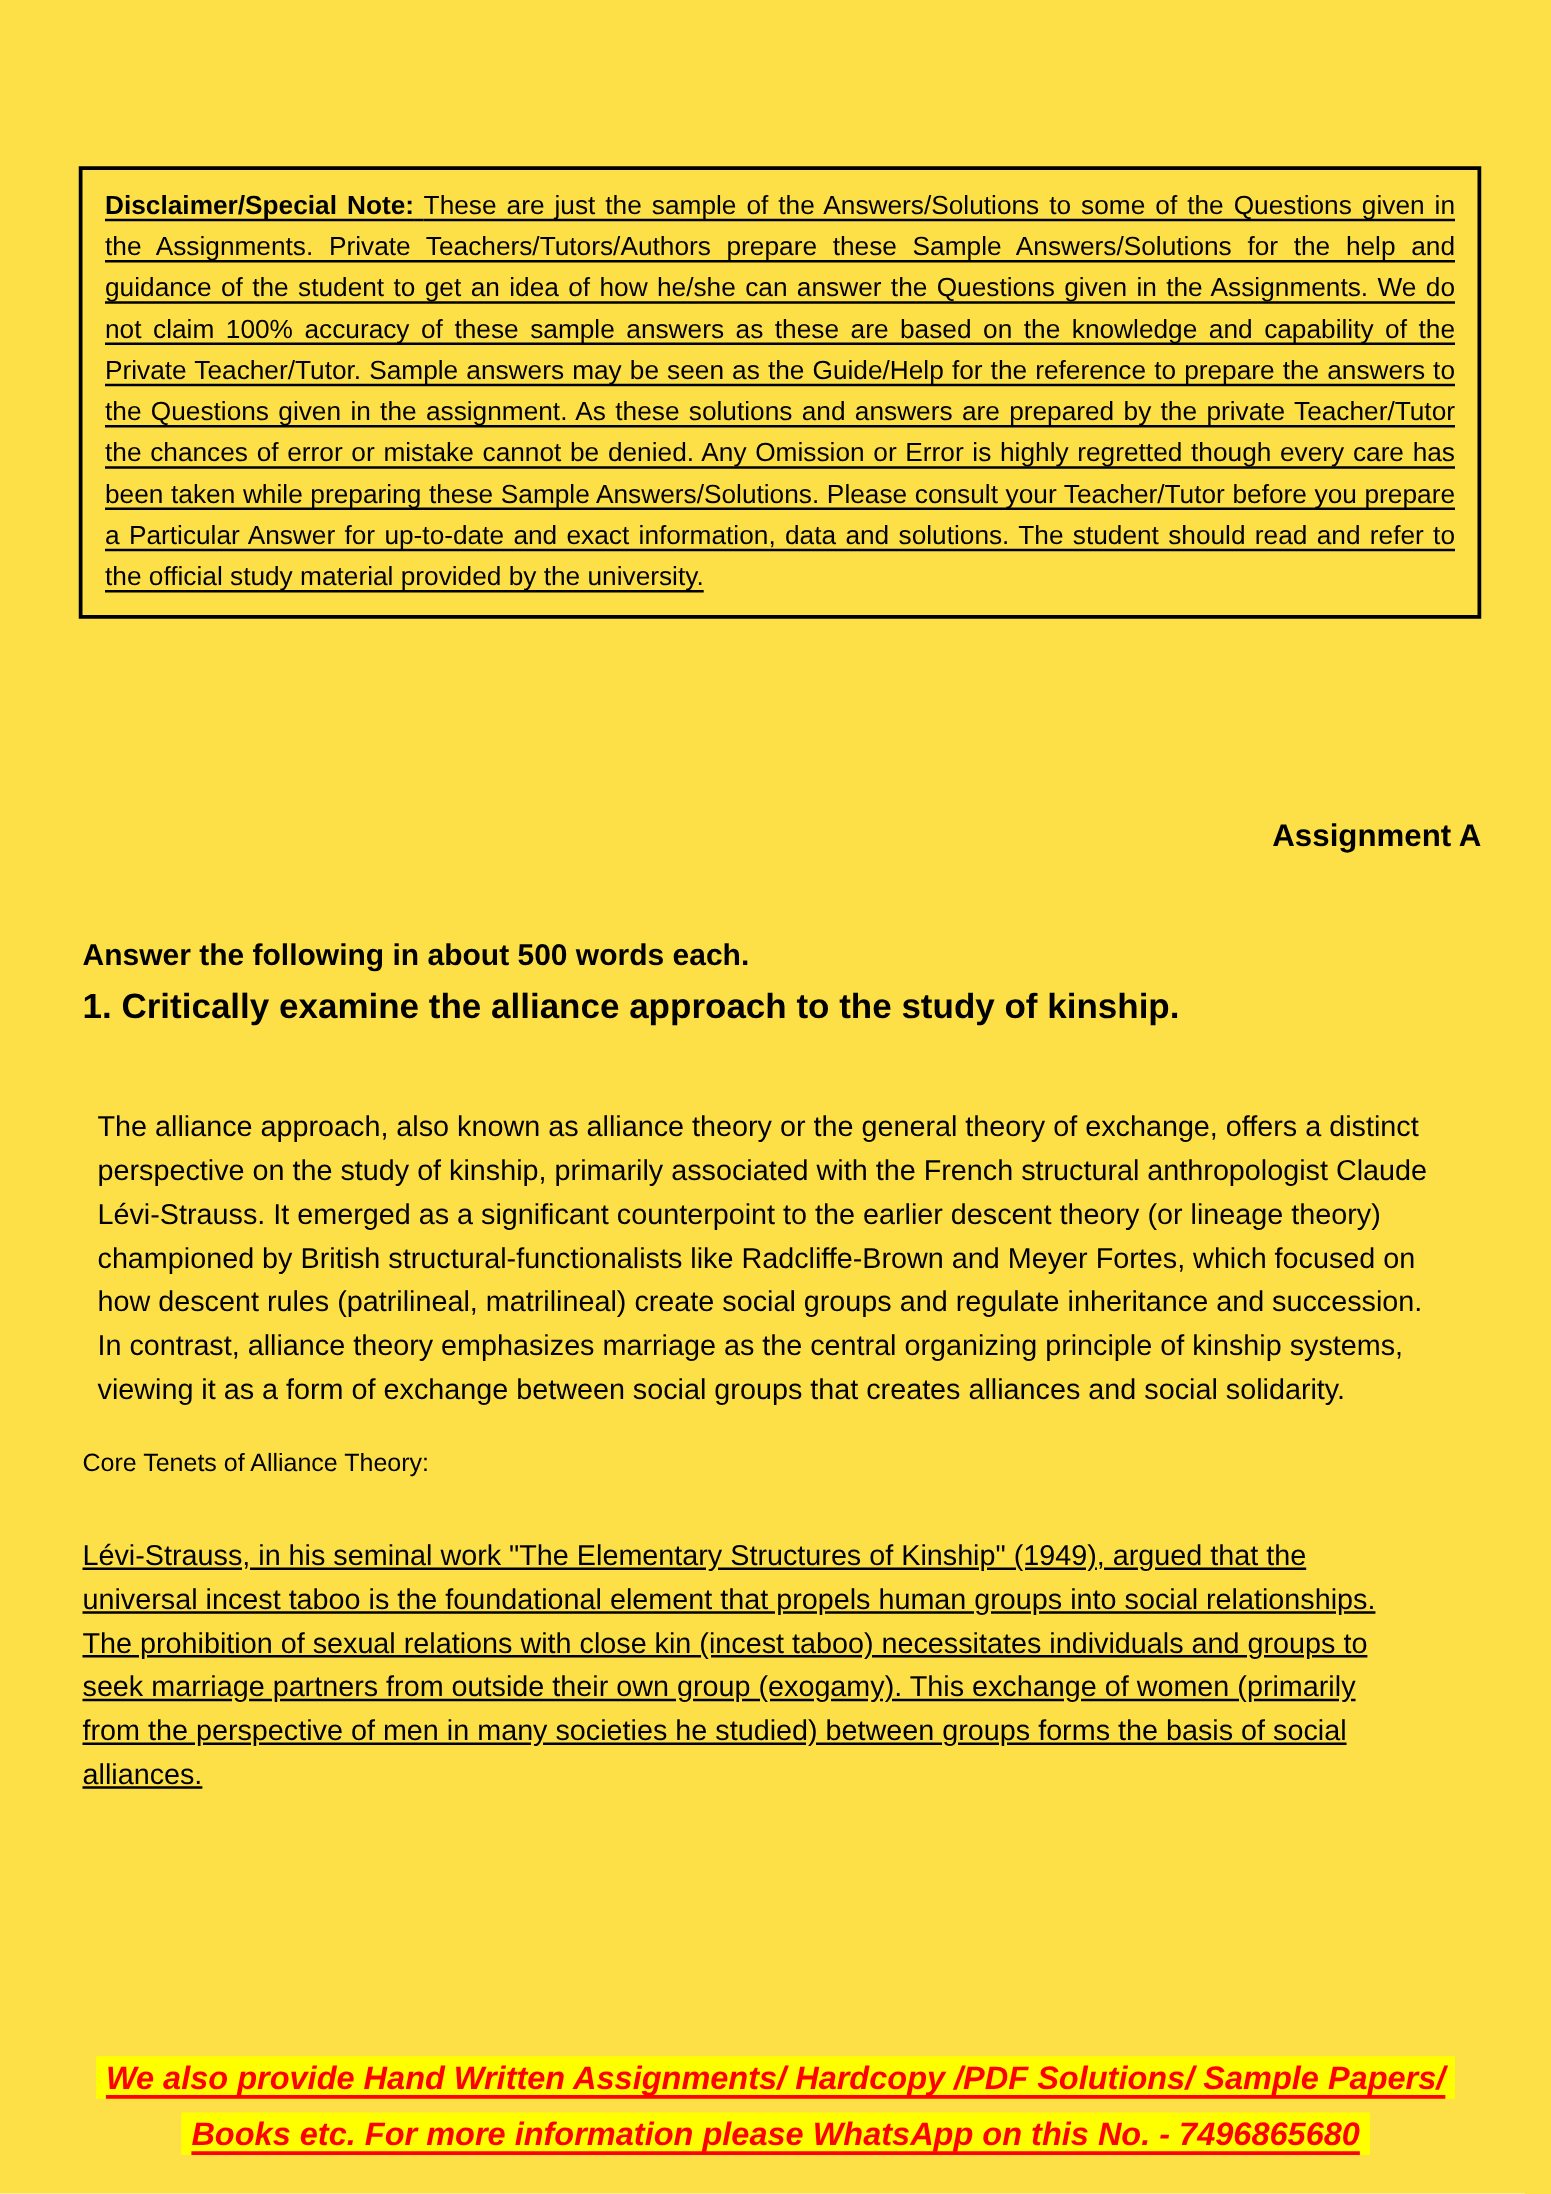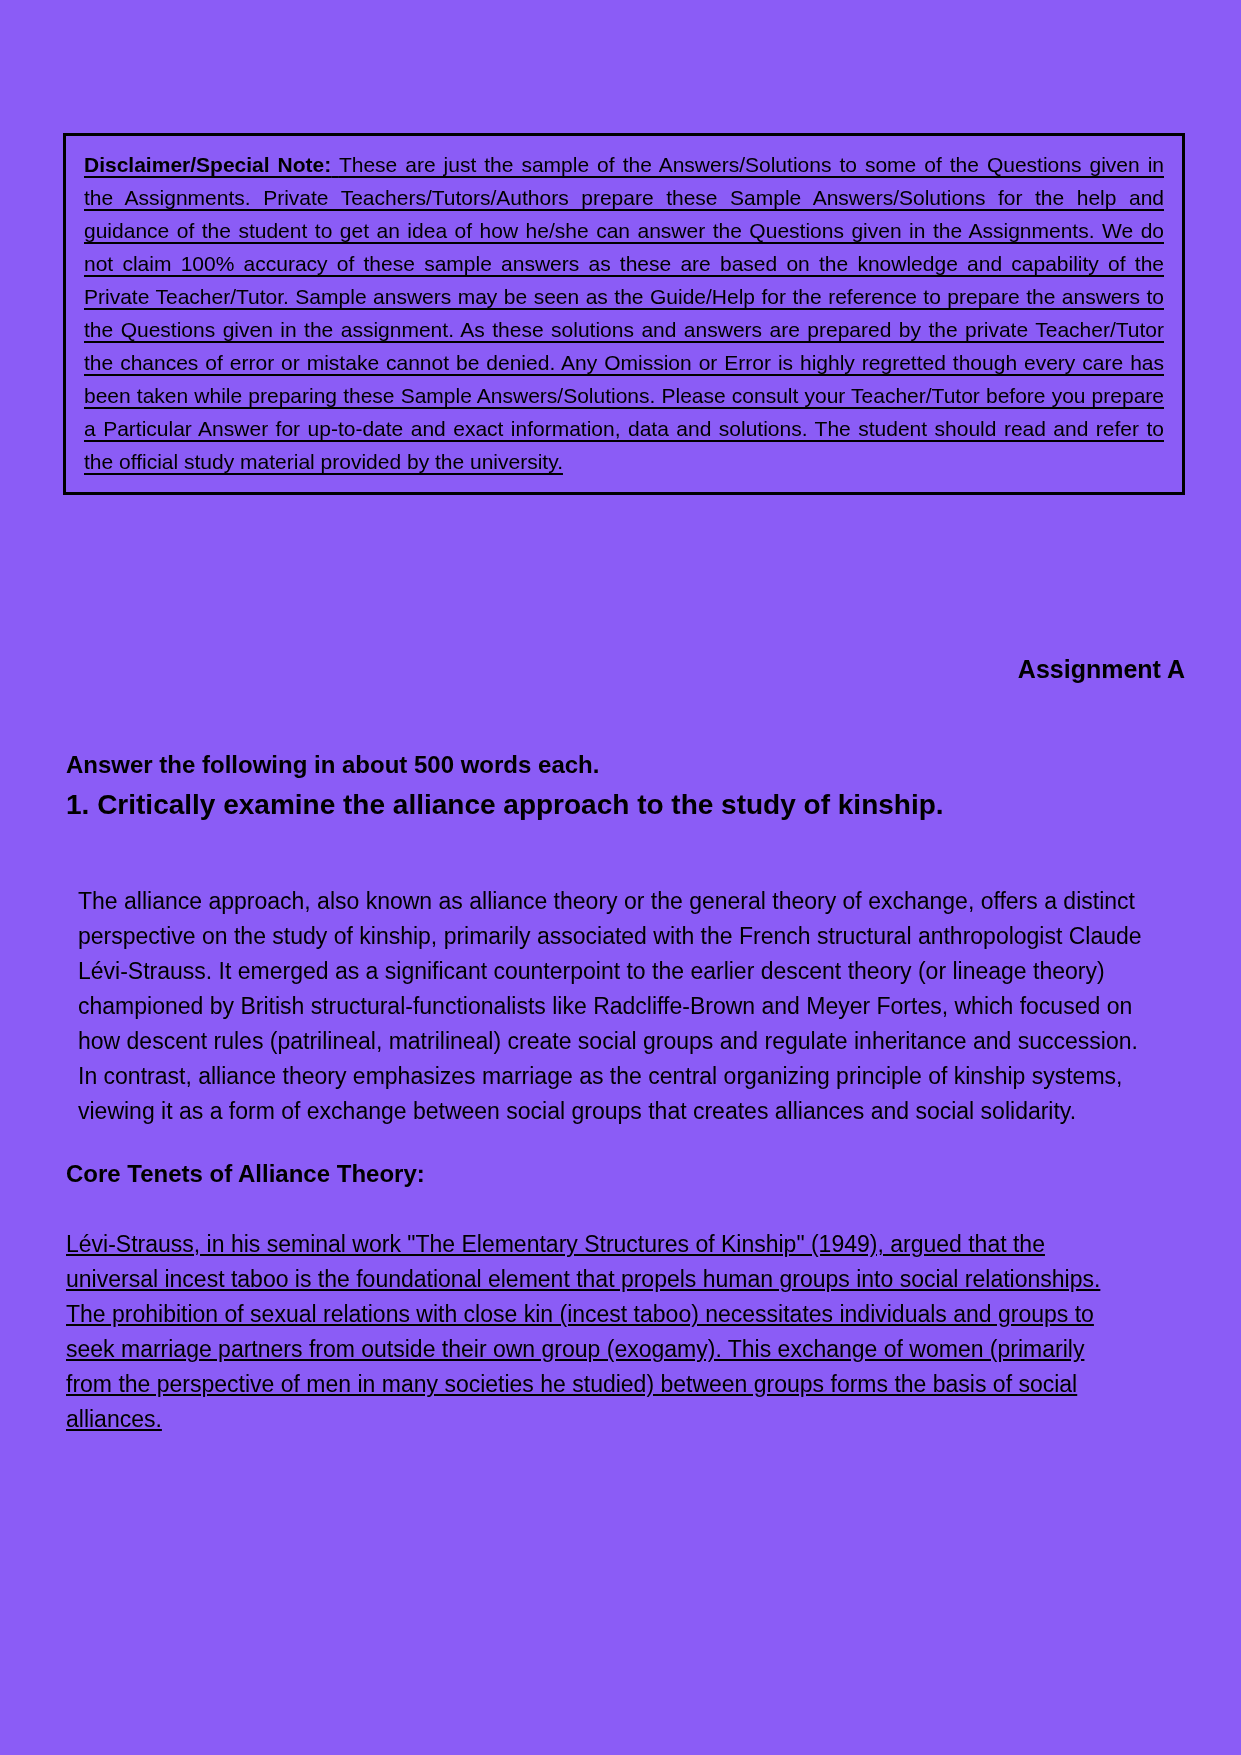--- a/index.html
+++ b/index.html
@@ -1,19 +1,19 @@
 <!DOCTYPE html>
 <html><head>
 <meta charset="utf-8">
 <style>
   html,body{margin:0;padding:0;background:#ffffff;}
   .page{
     position:relative;
     width:1241px;height:1755px;
-    background:#8b5cf6;
+    background:#fde047;
     color:#000000;
     font-family:"Liberation Sans", sans-serif;
     overflow:hidden;
   }
   .disclaimer-box{
     position:absolute;left:63px;top:133px;width:1122px;
     box-sizing:border-box;
     border:3px solid #000000;
     padding:12px 18px 14px 18px;
     font-size:21px;line-height:33px;
@@ -35,21 +35,21 @@
     font-weight:bold;font-size:28px;
   }
   .body-para{
     position:absolute;left:66px;width:1070px;
     font-size:23px;line-height:35px;
     text-align:left;
   }
   .para-1{top:884px;margin-left:12px;}
   .subheading{
     position:absolute;left:66px;top:1160px;
-    font-weight:bold;font-size:24px;
+    font-weight:normal;font-size:20px;
   }
   .para-2{top:1227px;text-decoration:underline;}
   .key-args{
     position:absolute;left:66px;top:1469px;
     font-size:23px;
   }
   .footer{
     position:absolute;left:0;top:1640px;width:100%;
     text-align:center;
     font-size:26px;font-weight:bold;font-style:italic;
@@ -80,14 +80,18 @@
 
   <div class="question">1. Critically examine the alliance approach to the study of kinship.</div>
 
   <div class="body-para para-1">The alliance approach, also known as alliance theory or the general theory of exchange, offers a distinct perspective on the study of kinship, primarily associated with the French structural anthropologist Claude Lévi-Strauss. It emerged as a significant counterpoint to the earlier descent theory (or lineage theory) championed by British structural-functionalists like Radcliffe-Brown and Meyer Fortes, which focused on how descent rules (patrilineal, matrilineal) create social groups and regulate inheritance and succession. In contrast, alliance theory emphasizes marriage as the central organizing principle of kinship systems, viewing it as a form of exchange between social groups that creates alliances and social solidarity.</div>
 
   <div class="subheading">Core Tenets of Alliance Theory:</div>
 
   <div class="body-para para-2">Lévi-Strauss, in his seminal work "The Elementary Structures of Kinship" (1949), argued that the universal incest taboo is the foundational element that propels human groups into social relationships. The prohibition of sexual relations with close kin (incest taboo) necessitates individuals and groups to seek marriage partners from outside their own group (exogamy). This exchange of women (primarily from the perspective of men in many societies he studied) between groups forms the basis of social alliances.</div>
 
 
+  <div class="footer">
+    <span class="hl">We also provide Hand Written Assignments/ Hardcopy /PDF Solutions/ Sample Papers/</span><br>
+    <span class="hl">Books etc. For more information please WhatsApp on this No. - 7496865680</span>
+  </div>
 
 </div>
 
 </body></html>

